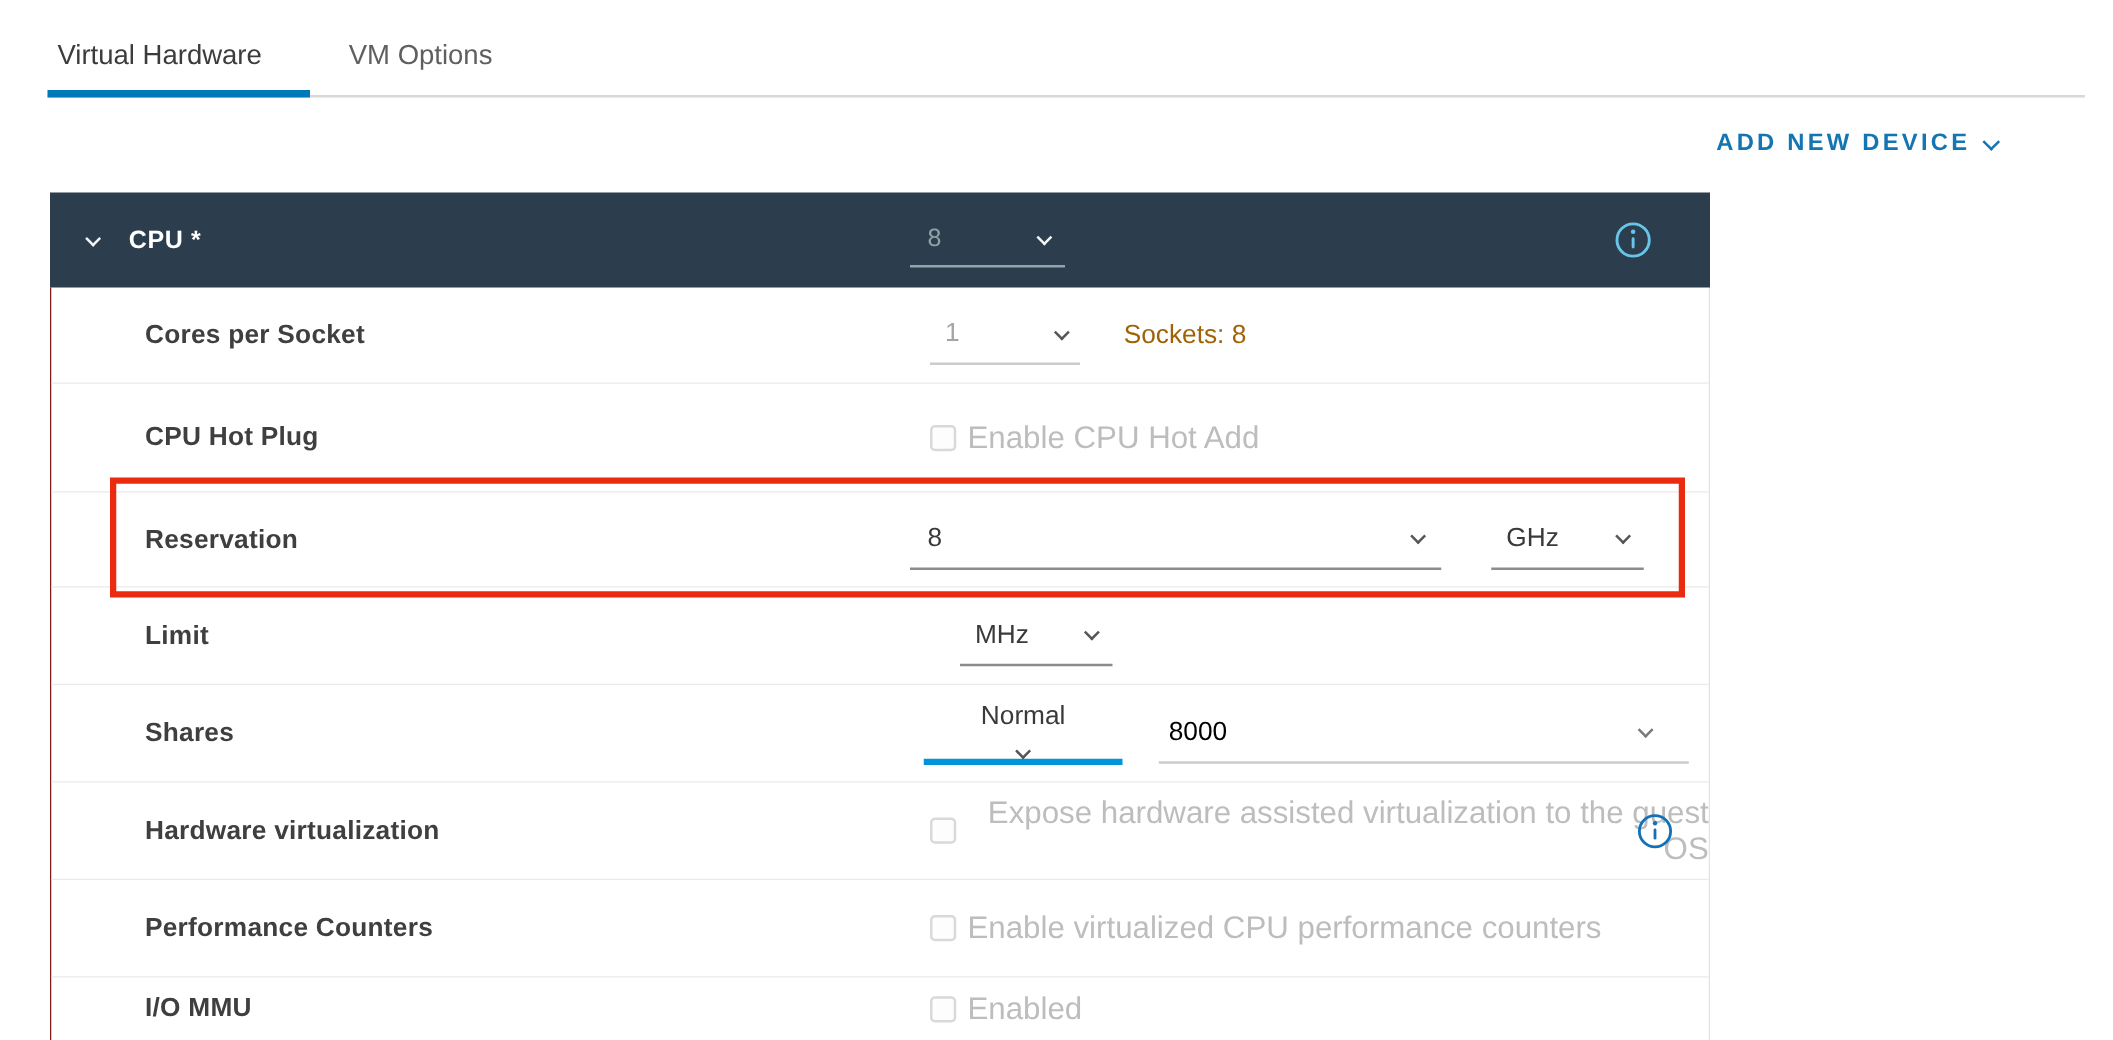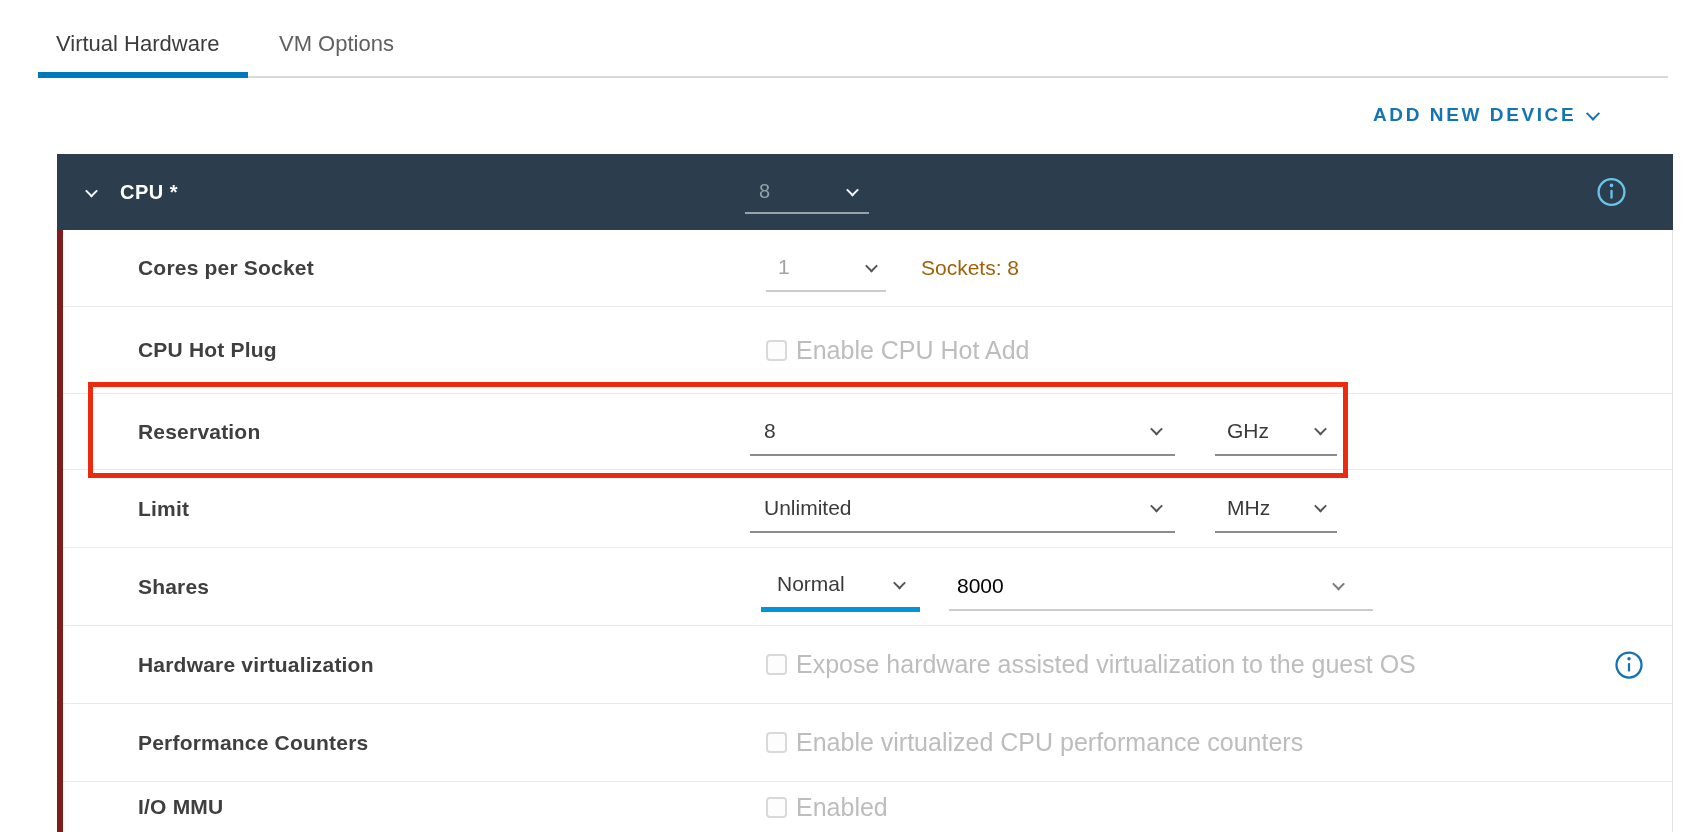--- a/index.html
+++ b/index.html
@@ -19,68 +19,68 @@
 
   
   .chev { display:inline-block; width:9px; height:9px;
           border-right:2px solid #565656; border-bottom:2px solid #565656;
           transform:rotate(45deg) translate(-1px,-1px); }
   .chev.white  { border-color:#f2f5f6; }
   .chev.blue   { border-color:#1375b2; width:10px; height:10px; }
   .chev.gray   { border-color:#7a7a7a; }
 
   
-  .vm-table { position:absolute; left:40px; top:154px; width:1616px; height:678px;margin-left:17px; }
+  .vm-table { position:absolute; left:40px; top:154px; width:1328px; height:678px; }
 
   .sec-header { position:relative; height:76px; background:#2c3e4e; display:flex; align-items:center;
                 padding-left:30px; }
   .sec-header .sec-label { color:#ffffff; font-size:20px; font-weight:600; letter-spacing:0.5px; margin-left:24px; }
   .hcombo { position:absolute; left:688px; top:16px; width:124px; height:44px;
             border-bottom:2px solid #97a2a9; display:flex; align-items:center;
             justify-content:space-between; padding:0 12px 0 14px; cursor:pointer; }
   .hcombo .val { color:#93a0a7; font-size:20px; }
   .info-icon { position:absolute; right:46px; top:50%; transform:translateY(-50%); line-height:0; cursor:pointer; }
   .info-icon.lightblue { color:#68c5e9; }
   .info-icon.blue { color:#1471b8; }
 
-  .rows { background:#ffffff; border-left:6px solid #7f1d1d; border-right:1px solid #e3e3e3; }
+  .rows { background:#ffffff; border-left:1px solid #7f1d1d; border-right:1px solid #e3e3e3;text-align:right; }
   .frow { position:relative; border-bottom:1px solid #eaeaea; }
   .frow:last-child { border-bottom:none; }
   .frow-label { position:absolute; left:75px; top:50%; transform:translateY(-50%);
                 font-size:21px; color:#3f3f3f; font-weight:600; letter-spacing:0.2px; }
   .controls { position:absolute; left:687px; top:0; height:100%; display:flex; align-items:center; }
 
   
   .combo { display:flex; align-items:center; justify-content:space-between; height:48px;
            border-bottom:2px solid #8c8c8c; padding:0 14px; cursor:pointer; }
   .combo .val { font-size:21px; color:#3a3a3a; }
   .combo.disabled { border-bottom-color:#cccccc; }
   .combo.disabled .val { color:#a4a4a4; }
   .combo.w-main { width:425px; }
   .combo.w-unit { width:122px; margin-left:40px; padding:0 12px;gap:28px; }
   .combo.w-small { width:120px; margin-left:16px; padding:0 10px 0 12px; }
-  .combo.w-shares { width:159px; margin-left:11px; padding:0 16px; border-bottom:5px solid #0095d9; height:51px; }
+  .combo.w-shares { width:159px; margin-left:11px; padding:0 16px; border-bottom:5px solid #0095d9; height:51px;flex-direction:column; }
   .combo.w-input { width:424px; margin-left:29px; padding:0 30px 0 8px; border-bottom:2px solid #cccccc; }
   .combo.w-input .val { color:#000000; }
 
   .plain-val { font-size:21px; color:#a16207; margin-left:35px; }
 
   
   .cb { width:21px; height:21px; border:2px solid #d9d9d9; border-radius:4px; background:#fdfdfd;
         margin-left:16px; flex:none; cursor:pointer; }
   .cb-label { font-size:25px; color:#bdbdbd; margin-left:9px; }
 
   
   .highlight-box { position:absolute; left:88px; top:382px; width:1260px; height:96px;
                    border:5px solid #ea2b10; pointer-events:none; z-index:6; }
 </style>
 </head>
 <body>
 
-<div class="tab" style="left:56px;">Virtual Hardware</div>
+<div class="tab" style="left:46px;">Virtual Hardware</div>
 <div class="tab inactive" style="left:279px;">VM Options</div>
 <div class="tabrule"></div>
 <div class="tab-underline"></div>
 
 <div class="add-device">
   <span class="txt">ADD NEW DEVICE</span>
   <span class="chev blue"></span>
 </div>
 
 <div class="vm-table">
@@ -132,24 +132,20 @@
         <div class="combo w-unit">
           <span class="val">GHz</span>
           <span class="chev"></span>
         </div>
       </div>
     </div>
 
     <div class="frow" style="height:78px;">
       <span class="frow-label">Limit</span>
       <div class="controls">
-        <div class="combo w-main">
-          <span class="val">Unlimited</span>
-          <span class="chev"></span>
-        </div>
         <div class="combo w-unit">
           <span class="val">MHz</span>
           <span class="chev"></span>
         </div>
       </div>
     </div>
 
     <div class="frow" style="height:78px;">
       <span class="frow-label">Shares</span>
       <div class="controls">

